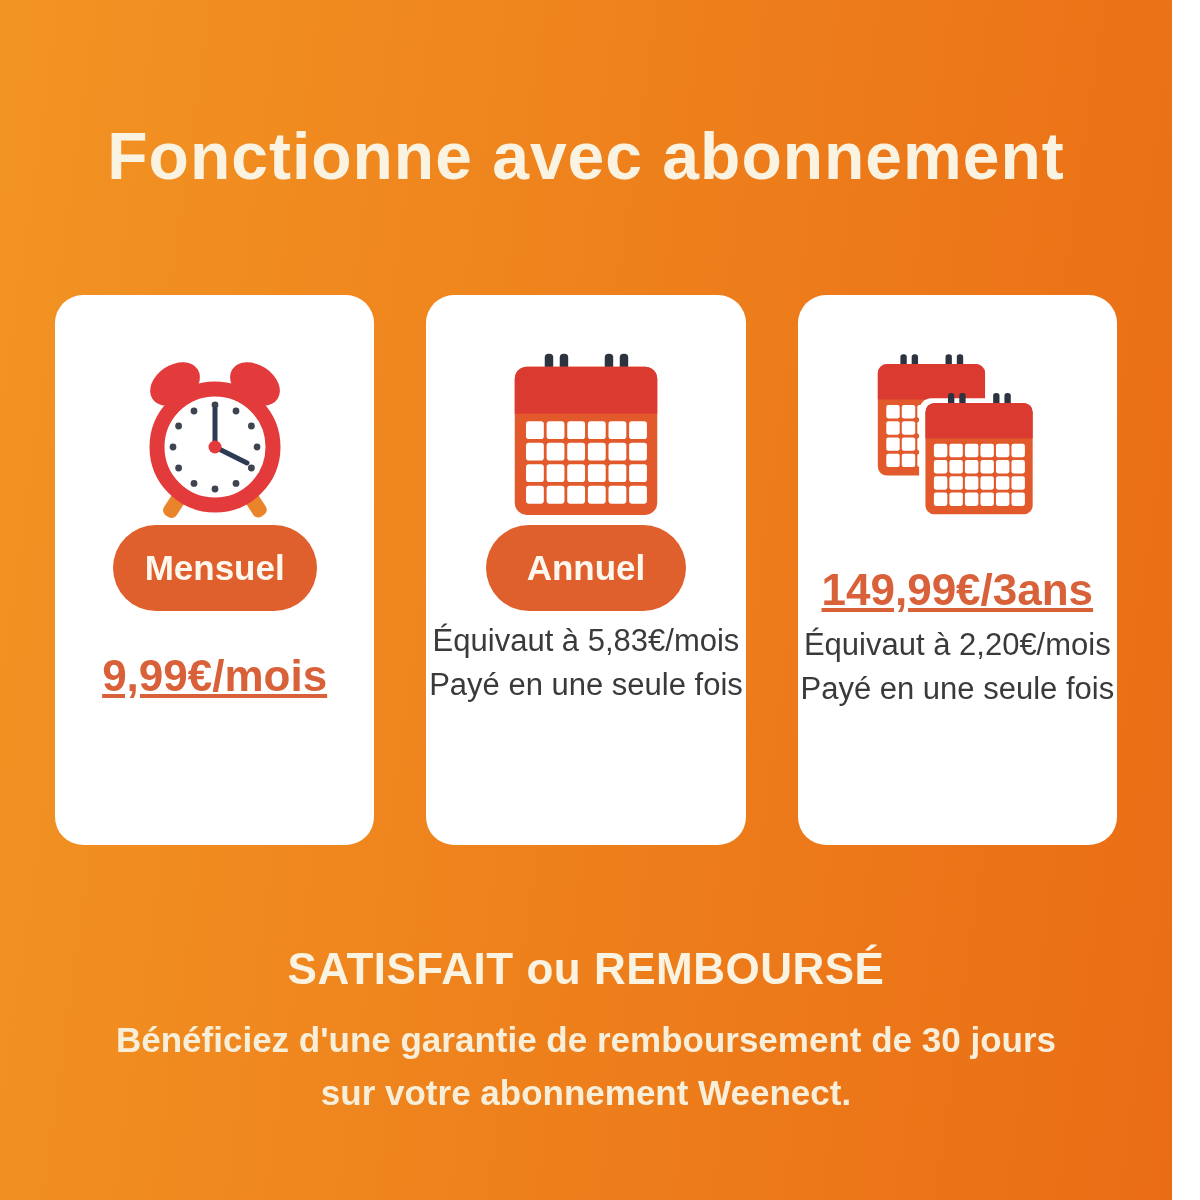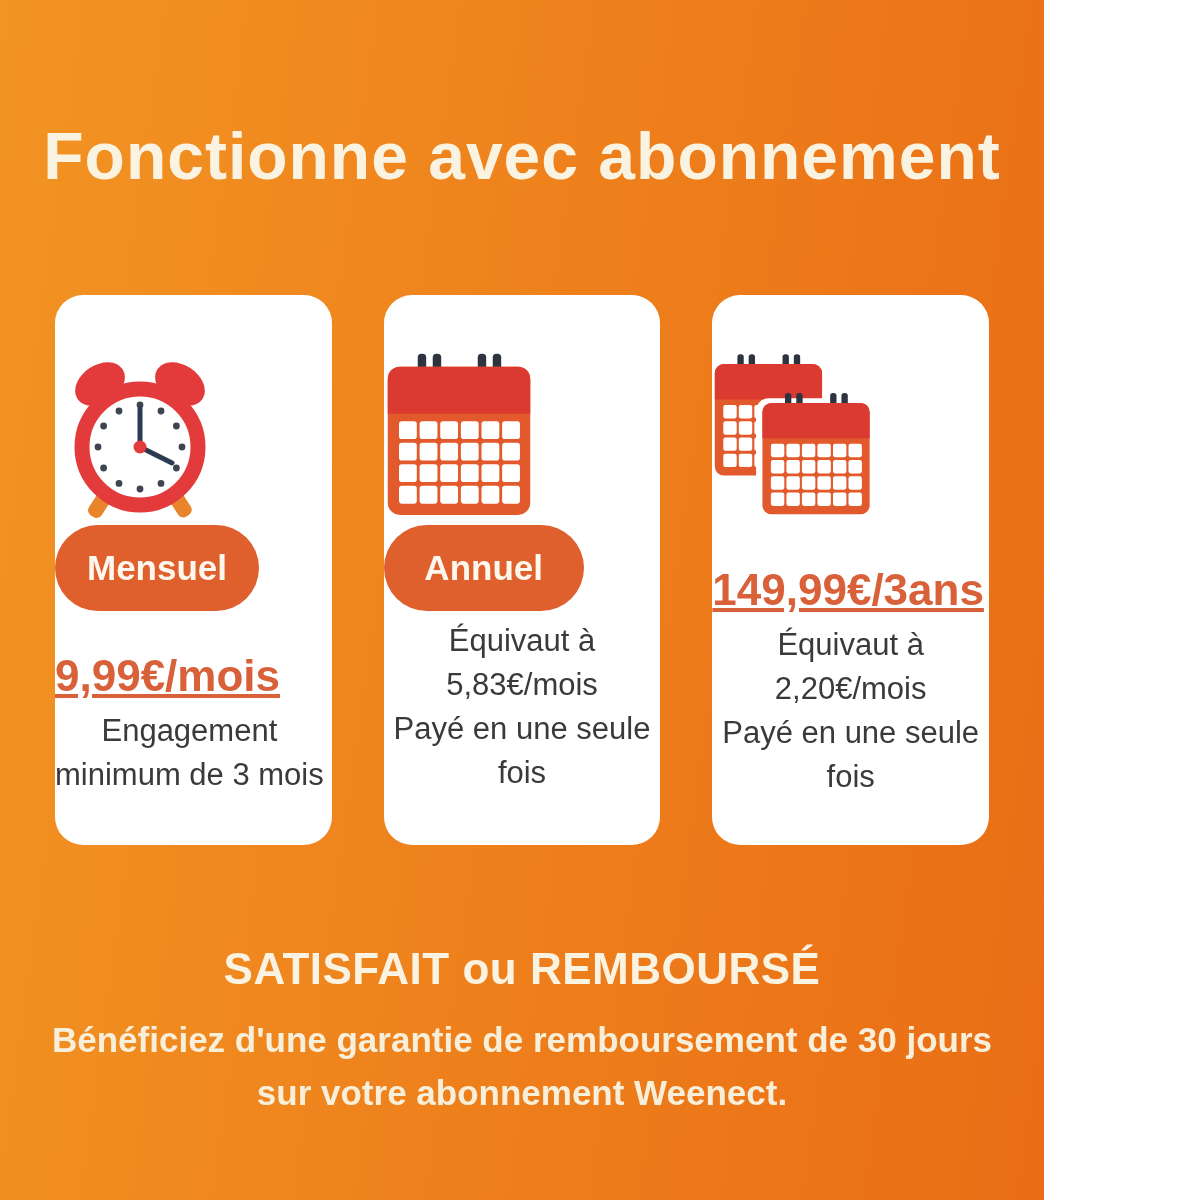--- a/index.html
+++ b/index.html
@@ -1,18 +1,18 @@
 <!DOCTYPE html>
 <html style="--bg_left: #F29423; --bg_right: #EA6D15; --card_bg: #FFFFFF; --pill_bg: #E0602D; --pill_text: #FDF7EE; --price: #D8613A; --body_text: #3A3A3C; --title_text: #FBF3E2; --footer_text: #F8EFDA; --icon_red: #E33A3C; --icon_stem: #E9842A; --clock_hand: #2C3A52; --clock_dot: #3E4450; --cal_body: #E2592C; --cal_header: #DB3A31; --cal_ring: #2E3340;"><head>
 <meta charset="utf-8">
 <style>
   html,body{margin:0;padding:0;}
   .canvas{
     position:relative;
-    width:1044px;height:1200px;
+    width:1172px;height:1200px;
     overflow:hidden;
     font-family:"Liberation Sans", sans-serif;
     background:linear-gradient(98deg, var(--bg_left) 0%, var(--bg_right) 100%);
   }
   .page-title{
     position:absolute;
     top:118px;left:0;width:100%;
     text-align:center;
     font-size:66px;
     font-weight:700;
@@ -25,21 +25,21 @@
     display:flex;
     gap:52px;
   }
   .card{
     flex:1 1 0;
     height:550px;
     background:var(--card_bg);
     border-radius:28px;
     display:flex;
     flex-direction:column;
-    align-items:flex-start;
+    align-items:center;
     box-sizing:border-box;
   }
   .icon-wrap{
     margin-top:56px;
     height:174px;
     display:flex;
     align-items:center;
     justify-content:center;
   }
   .pill{
@@ -141,24 +141,20 @@
               <circle cx="64" cy="58" r="3.4"></circle>
           </g>
 
           <line class="ic-hand" x1="85" y1="94" x2="85" y2="56" stroke-width="5" stroke-linecap="round"></line>
           <line class="ic-hand" x1="85" y1="94" x2="117" y2="110" stroke-width="5" stroke-linecap="round"></line>
           <circle class="ic-red" cx="85" cy="94" r="6.5"></circle>
         </svg>
       </div>
       <button class="pill">Mensuel</button>
       <div class="price">9,99€/mois</div>
-      <div class="sub">
-        <div>Engagement</div>
-        <div>minimum de 3 mois</div>
-      </div>
     </div>
 
     <div class="card">
       <div class="icon-wrap">
         <svg width="150" height="172" viewBox="0 0 160 180">
           <g>
             <rect class="cal-ring" x="36" y="0" width="9" height="28" rx="4"></rect>
             <rect class="cal-ring" x="52" y="0" width="9" height="28" rx="4"></rect>
             <rect class="cal-ring" x="100" y="0" width="9" height="28" rx="4"></rect>
             <rect class="cal-ring" x="116" y="0" width="9" height="28" rx="4"></rect>

